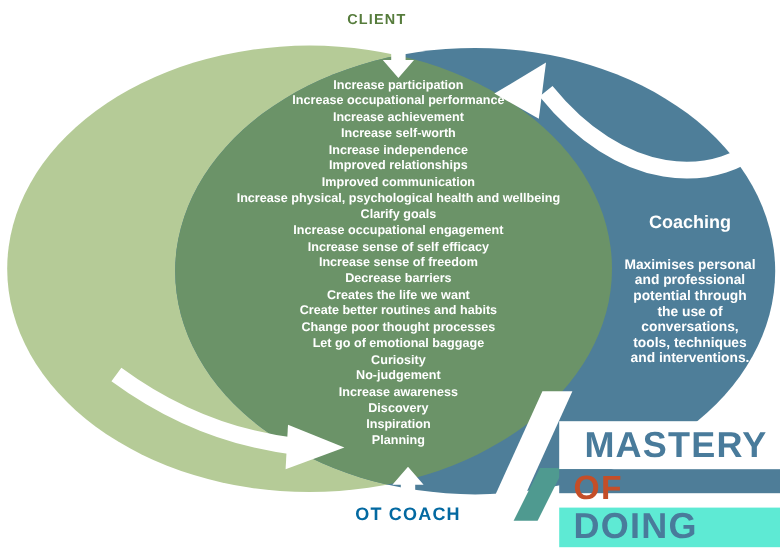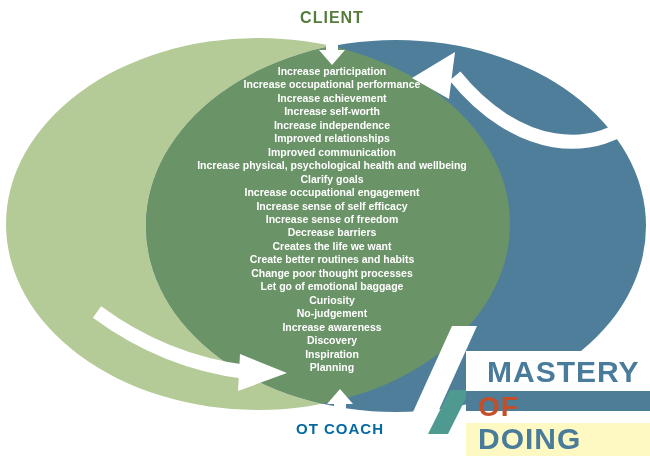--- a/index.html
+++ b/index.html
@@ -3,40 +3,40 @@
 <meta charset="utf-8">
 <style>
   html,body{margin:0;padding:0;background:#ffffff;}
   .canvas{
     position:relative;width:650px;height:460px;background:#ffffff;overflow:hidden;
     font-family:"Liberation Sans",sans-serif;font-weight:bold;
   }
   .canvas svg{position:absolute;left:0;top:0;}
   .txt{position:absolute;text-align:center;white-space:pre-line;}
   .client-label{
-    left:270px;top:9px;width:124px;font-size:16px;letter-spacing:1px;color:#567c3c;
+    left:252px;top:9px;width:124px;font-size:12px;letter-spacing:1px;color:#567c3c;
   }
   .otcoach-label{
     left:278px;top:420px;width:124px;font-size:15px;letter-spacing:1px;color:#0369a1;
   }
   .center-list{
     left:196px;top:65px;width:272px;color:#ffffff;font-size:10.5px;line-height:13.45px;
   }
   .ot-block{left:12px;top:146px;width:136px;color:#567c3c;}
   .ot-title{font-size:15px;line-height:16px;}
   .ot-desc{font-size:11.5px;line-height:13.4px;margin-top:4px;}
   .coaching-block{left:508px;top:159px;width:134px;color:#ffffff;}
   .coaching-title{font-size:15px;line-height:18px;}
   .coaching-desc{font-size:11.5px;line-height:13px;margin-top:2px;}
   .logo-band{position:absolute;left:466px;width:184px;text-align:left;}
   .logo-band1{top:351px;height:40px;background:#ffffff;color:#497b9b;
     font-size:30px;line-height:42px;padding-left:21px;letter-spacing:1px;box-sizing:border-box;}
   .logo-band2{top:391px;height:20px;background:#4e7d98;color:#c44e28;
     font-size:28px;line-height:31px;padding-left:12px;letter-spacing:1px;box-sizing:border-box;}
-  .logo-band3{top:423px;height:33px;background:#fef9c3;color:#497b9b;
+  .logo-band3{top:423px;height:33px;background:#5eead4;color:#497b9b;
     font-size:30px;line-height:32px;padding-left:12px;letter-spacing:1px;box-sizing:border-box;}
 </style>
 </head>
 <body>
 
 <div class="canvas">
 
   <svg width="650" height="460" viewBox="0 0 650 460">
     <defs>
       <clipPath id="clipLeft">
@@ -64,20 +64,30 @@
 
     <polygon points="452,326 477,326 428,434 403,434" fill="#ffffff"></polygon>
     <polygon points="450,390 470,390 448,434 428,434" fill="#4f9a90"></polygon>
   </svg>
 
   <div class="txt client-label">CLIENT</div>
 
   <div class="txt center-list"><div>Increase participation</div><div>Increase occupational performance</div><div>Increase achievement</div><div>Increase self-worth</div><div>Increase independence</div><div>Improved relationships</div><div>Improved communication</div><div>Increase physical, psychological health and wellbeing</div><div>Clarify goals</div><div>Increase occupational engagement</div><div>Increase sense of self efficacy</div><div>Increase sense of freedom</div><div>Decrease barriers</div><div>Creates the life we want</div><div>Create better routines and habits</div><div>Change poor thought processes</div><div>Let go of emotional baggage</div><div>Curiosity</div><div>No-judgement</div><div>Increase awareness</div><div>Discovery</div><div>Inspiration</div><div>Planning</div></div>
 
 
+  <div class="txt coaching-block">
+    <div class="coaching-title">Coaching</div>
+    <div class="coaching-desc">Maximises personal
+and professional
+potential through
+the use of
+conversations,
+tools, techniques
+and interventions.</div>
+  </div>
 
   <div class="txt otcoach-label">OT COACH</div>
 
   <div>
     <div class="logo-band logo-band1">MASTERY</div>
     <div class="logo-band logo-band2">OF</div>
     <div class="logo-band logo-band3">DOING</div>
   </div>
 
 </div>

